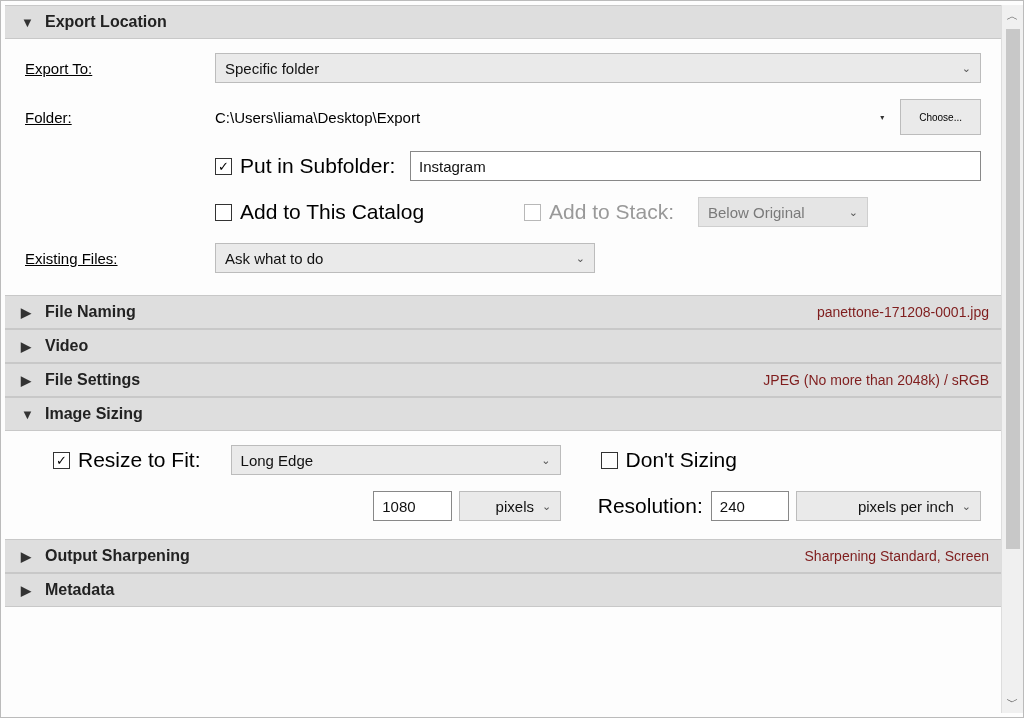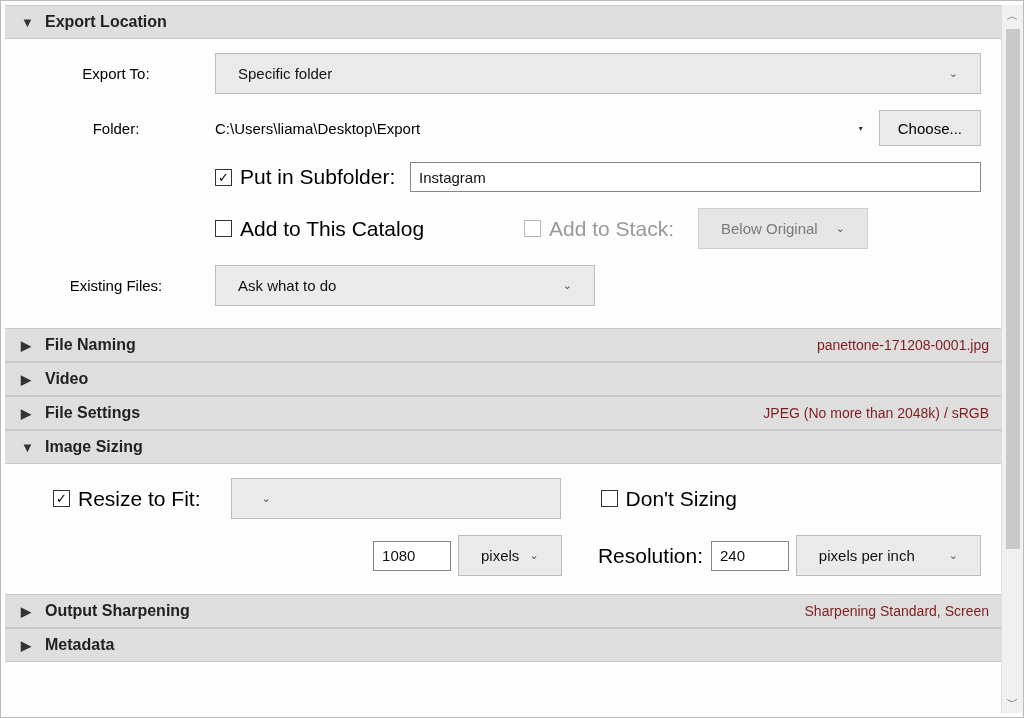--- a/index.html
+++ b/index.html
@@ -77,34 +77,35 @@
     padding: 14px 20px 18px 20px;
   }
 
   .row {
     display: flex;
     align-items: center;
     margin-bottom: 16px;
   }
   .label-col {
     width: 190px;
-    text-align: center;
+    text-align: left;
     padding-right: 8px;
     color: #000;
     font-size: 15px;
+    text-decoration: underline;
   }
   .field-col { flex: 1; display: flex; align-items: center; }
 
   .dropdown {
     background: #eaeaea;
     border: 1px solid #bcbcbc;
-    height: 41px;
-    display: flex;
-    align-items: center;
-    padding: 0 22px;
+    height: 30px;
+    display: flex;
+    align-items: center;
+    padding: 0 9px;
     position: relative;
     font-size: 15px;
     color: #111;
   }
   .dropdown .dd-text { flex: 1; }
   .dropdown .dd-caret {
     font-size: 11px;
     color: #555;
     margin-left: 8px;
   }
@@ -125,21 +126,21 @@
     color: #111;
   }
   .text-input.small { width: 84px; justify-content: flex-start; }
   .button {
     background: #eaeaea;
     border: 1px solid #bcbcbc;
     height: 36px;
     padding: 12px 18px;
     display: inline-flex;
     align-items: center;
-    font-size: 15px;
+    font-size: 10px;
   }
 
   .checkbox {
     width: 17px; height: 17px;
     border: 1px solid #333;
     background: #fff;
     display: inline-flex;
     align-items: center;
     justify-content: center;
     margin-right: 8px;
@@ -156,20 +157,21 @@
     color: #333;
     padding: 0 4px;
   }
 
   
   .sizing-row2 {
     display: flex;
     align-items: center;
     margin-top: 16px;
     margin-left: 330px;
+    text-align: right;
   }
 </style>
 </head>
 <body>
 
 <div class="frame">
   <div class="content">
 
     <div class="section-header">
       <span class="disclosure">▼</span>
@@ -264,20 +266,21 @@
     </div>
     <div class="section-body">
 
       <div class="row" style="margin-bottom:0;">
         <div style="width:28px;"></div>
         <span class="checkbox">
             <span>✓</span>
           </span>
         <span class="cb-label" style="margin-right:30px;">Resize to Fit:</span>
         <div class="dropdown" style="width:330px; margin-right:40px;">
+          <span class="dd-text">Long Edge</span>
           <span class="dd-caret">⌄</span>
         </div>
         <span class="checkbox"></span>
         <span class="cb-label">Don't Sizing</span>
       </div>
 
       <div class="sizing-row2">
         <div style="width:20px;"></div>
         <div class="text-input small">
           <span>1080</span>

